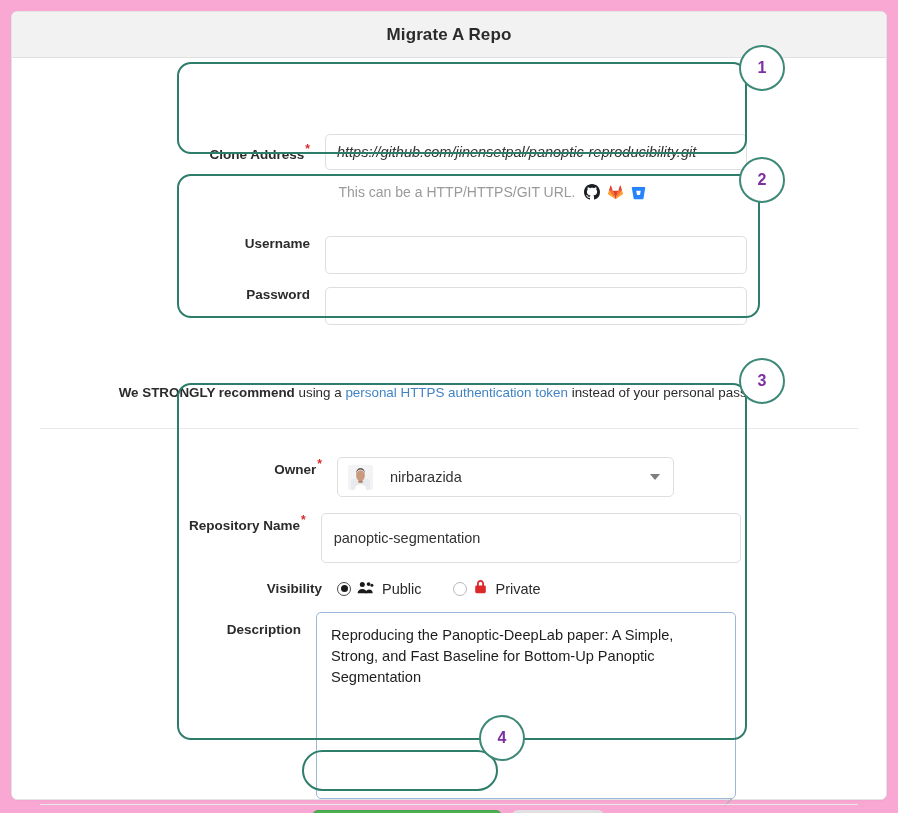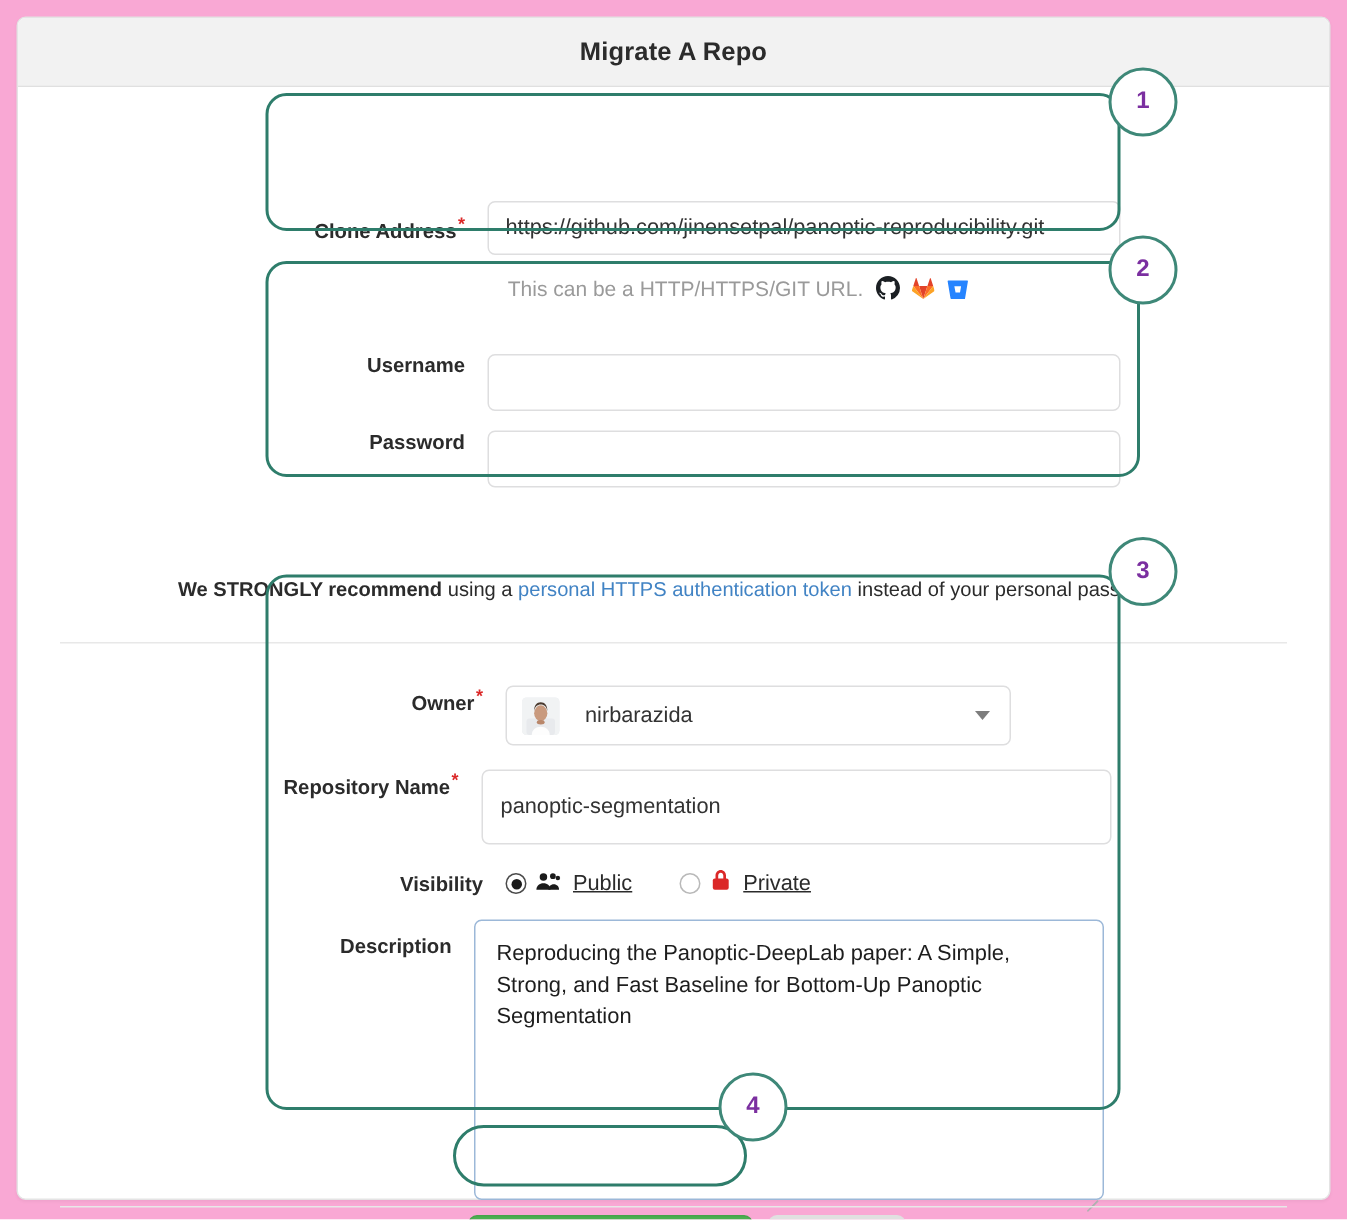--- a/index.html
+++ b/index.html
@@ -119,20 +119,21 @@
     height: 36px;
     box-sizing: border-box;
     border: 1px solid #dededf;
     border-radius: 5px;
     font-size: 14.5px;
     color: #333333;
     padding: 0 11px;
     font-family: "Liberation Sans", sans-serif;
     outline: none;
     background: #fff;
+    font-style: italic;
   }
   .clone-help {
     display: flex;
     align-items: center;
     justify-content: center;
     gap: 8px;
     margin-top: 14px;
     padding-left: 48px;
     font-size: 14px;
     color: #9a9a9a;
@@ -239,21 +240,21 @@
     position: absolute;
     right: 13px;
     width: 0; height: 0;
     border-left: 5px solid transparent;
     border-right: 5px solid transparent;
     border-top: 6px solid #7d7d7d;
   }
   .repo-input { width: 420px; flex: none; height: 50px; }
 
   .vis-row { display: flex; align-items: center; margin-bottom: 14px; }
-  .vis-opts { display: flex; align-items: center; gap: 9px; font-size: 14.5px; color: #2b2b2b; text-decoration: underline; }
+  .vis-opts { display: flex; align-items: center; gap: 9px; font-size: 14.5px; color: #2b2b2b; }
   .radio {
     width: 14px; height: 14px;
     border-radius: 50%;
     border: 1px solid #b9b9b9;
     background: #fff;
     box-sizing: border-box;
     display: inline-block;
     position: relative;
     cursor: pointer;
     flex: none;

